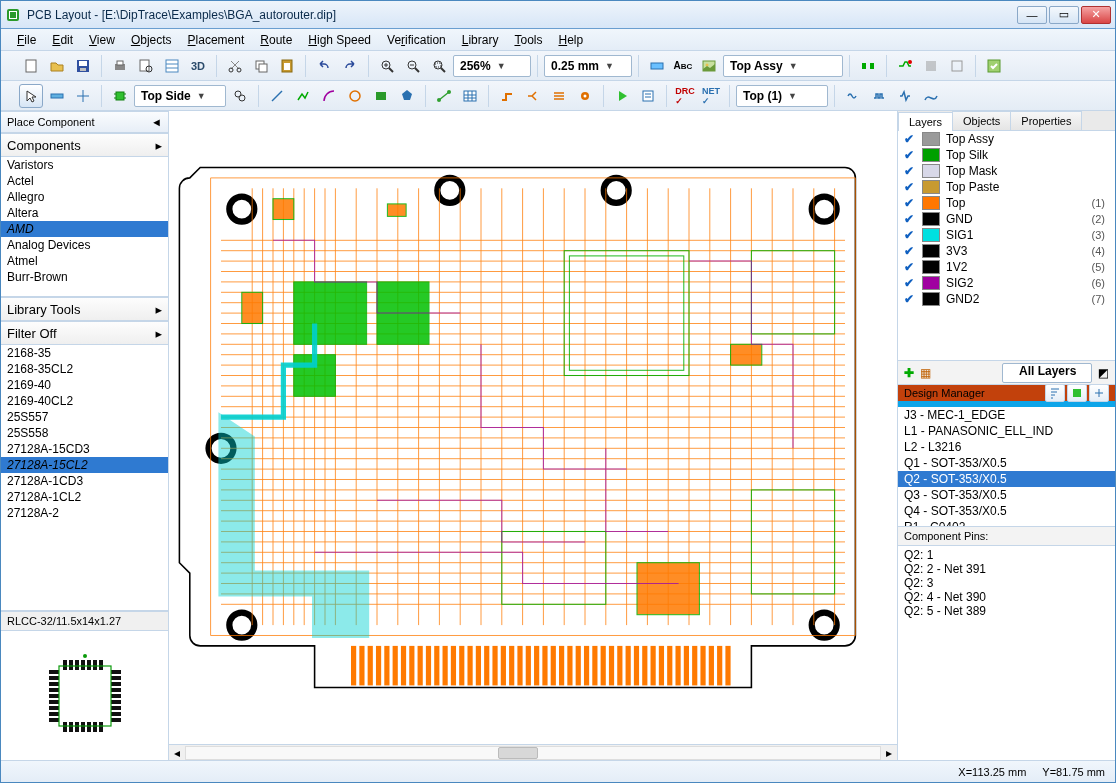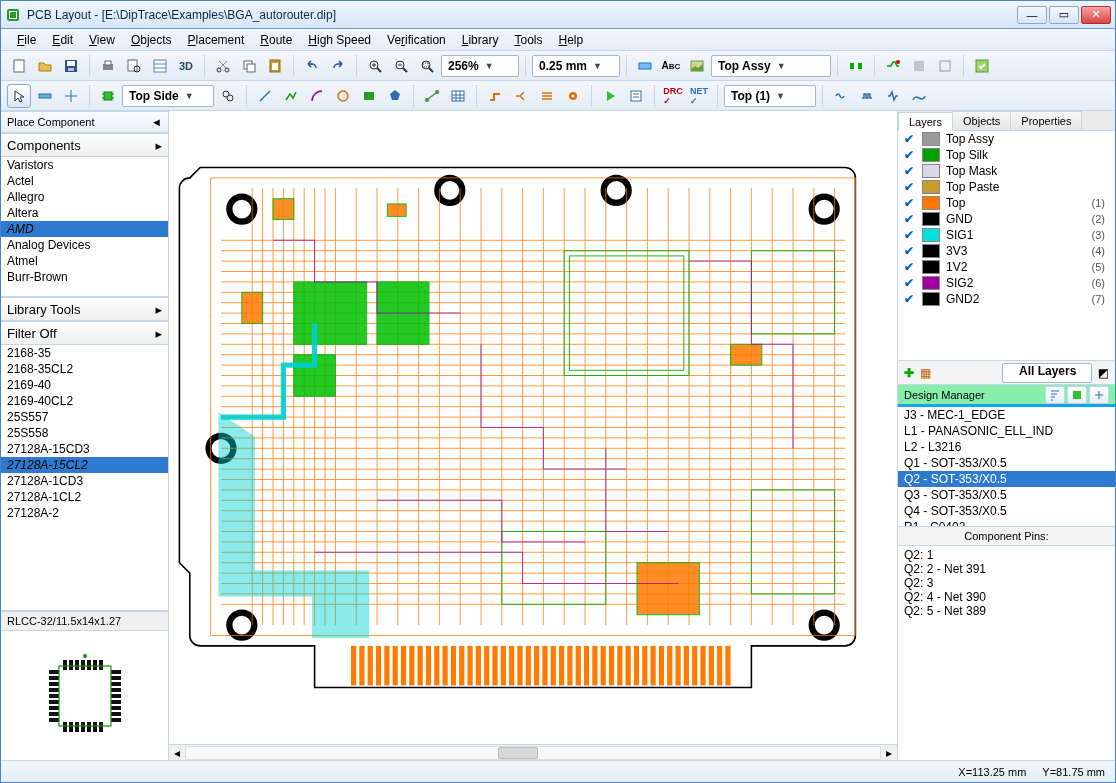--- a/index.html
+++ b/index.html
@@ -41,21 +41,21 @@
     height: 22px; background: linear-gradient(#f0f6fc,#e4edf7);
     display: flex; align-items: stretch; padding: 0 8px; gap: 0;
     border-bottom: 1px solid #c5d6e8;
   }
   .menu-item { padding: 0 8px; display:flex; align-items:center; cursor:default;justify-content:center;}
   .menu-item span.u { text-decoration: underline; }
   
   .toolbar {
     height: 30px; background: linear-gradient(#f2f6fb,#e4ecf5);
     border-bottom: 1px solid #c5d6e8; display:flex; align-items:center;
-    padding: 0 6px; gap: 2px;
+    padding: 0 18px; gap: 2px;
   }
   .tool-btn {
     width: 24px; height: 24px; display:flex; align-items:center; justify-content:center;
     border: 1px solid transparent; border-radius:3px; cursor:default;
   }
   .tool-btn.active { border-color:#8aa8c8; background: linear-gradient(#fff,#d6e5f5); }
   .tool-btn svg { display:block; }
   .sep { width:1px; height:22px; background:#c5d6e8; margin: 0 4px;}
   .t-text { font-weight:bold; color:#2a4a6a; font-size:11px; padding:0 4px;}
   .combo {
@@ -104,28 +104,28 @@
     background:linear-gradient(#f7f7f7,#e5e5e5); margin-right:-1px;}
   .tab.active { background:#fff; position:relative; top:1px;}
   .layers { background:#fff; flex:0 0 230px; overflow-y:auto; border-bottom:1px solid #c5d6e8;}
   .layer-row { display:flex; align-items:center; padding:1px 4px; gap:6px; font-size:12px;}
   .layer-row .chk { color:#1060c0; font-weight:bold; width:14px; text-align:center;}
   .layer-row .sw { width:18px; height:14px; border:1px solid #888;}
   .layer-row .name { flex:1; }
   .layer-row .idx { color:#555; font-size:11px; padding-right:6px;}
   .layer-tools { height:24px; display:flex; align-items:center; gap:6px; padding:0 6px; border-bottom:1px solid #c5d6e8; background:#f3f3f3;}
   .dm-header { height:22px; display:flex; align-items:center; justify-content:space-between;
-    padding:0 6px; border-bottom:3px solid #0ea5e9; font-size:11px; background:#86efac;}
+    padding:0 6px; border-bottom:6px solid #0ea5e9; font-size:11px; background:#c2410c;}
   .dm-icons { display:flex; gap:2px;}
   .dm-icon { width:20px; height:18px; border:1px solid #c5d6e8; border-radius:2px;
     display:flex; align-items:center; justify-content:center; background:linear-gradient(#fff,#e5eef7);}
   .dm-list { background:#fff; flex:0 0 120px; overflow-y:auto; border-bottom:1px solid #c5d6e8;}
   .dm-item { padding:1px 6px; font-size:12px; white-space:nowrap;}
   .dm-item.selected { background:#2f7ad1; color:#fff;}
-  .pins-header { padding:3px 6px; font-size:11px; border-bottom:1px solid #c5d6e8; background:#f3f3f3;text-align:center;}
+  .pins-header { padding:3px 6px; font-size:11px; border-bottom:1px solid #c5d6e8; background:#f3f3f3;}
   .pins-list { background:#fff; flex:1; padding:2px 6px; font-size:12px; overflow:auto;}
   
   .statusbar { height:22px; background:linear-gradient(#f0f6fc,#e4edf7);
     border-top:1px solid #c5d6e8; display:flex; align-items:center; justify-content:flex-end;
     padding: 0 10px; gap: 16px; font-size:11px;}
 </style>
 </head>
 <body>
 
 <div class="titlebar">

